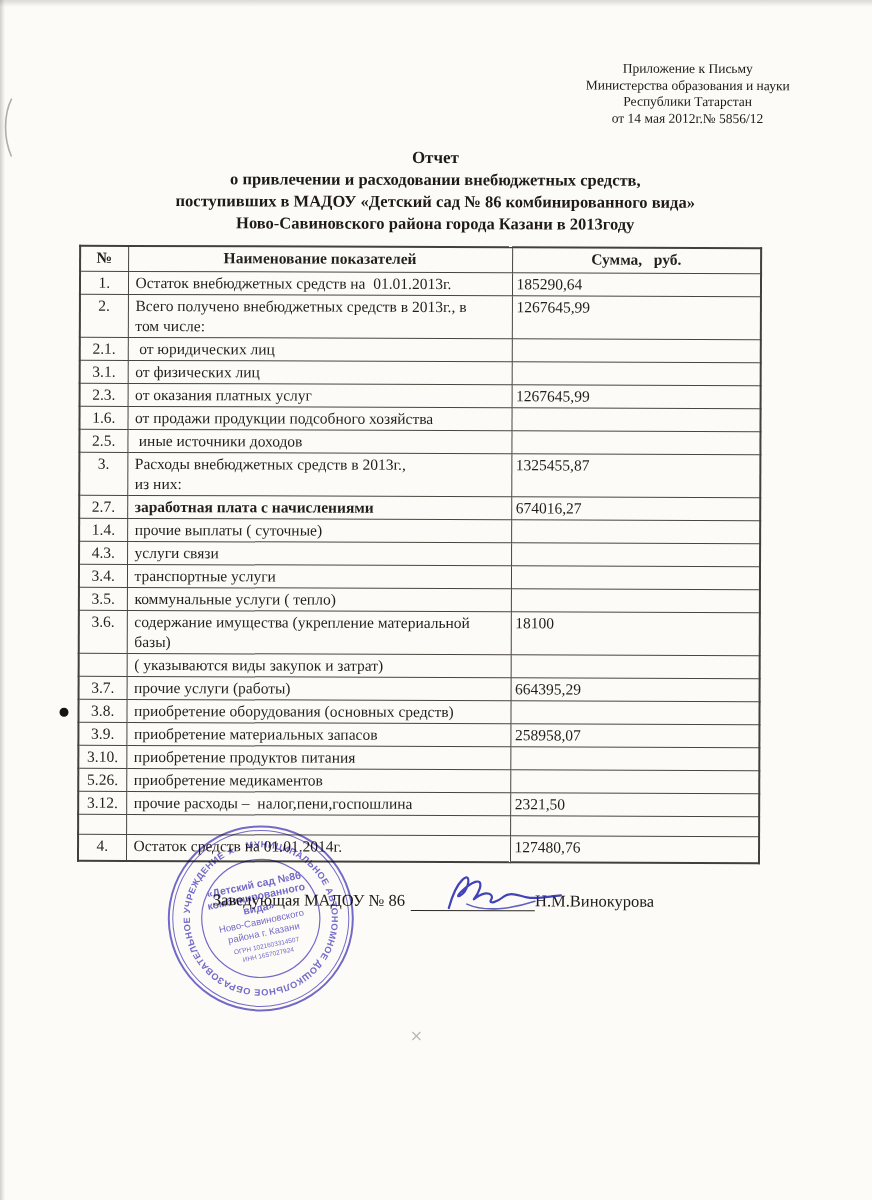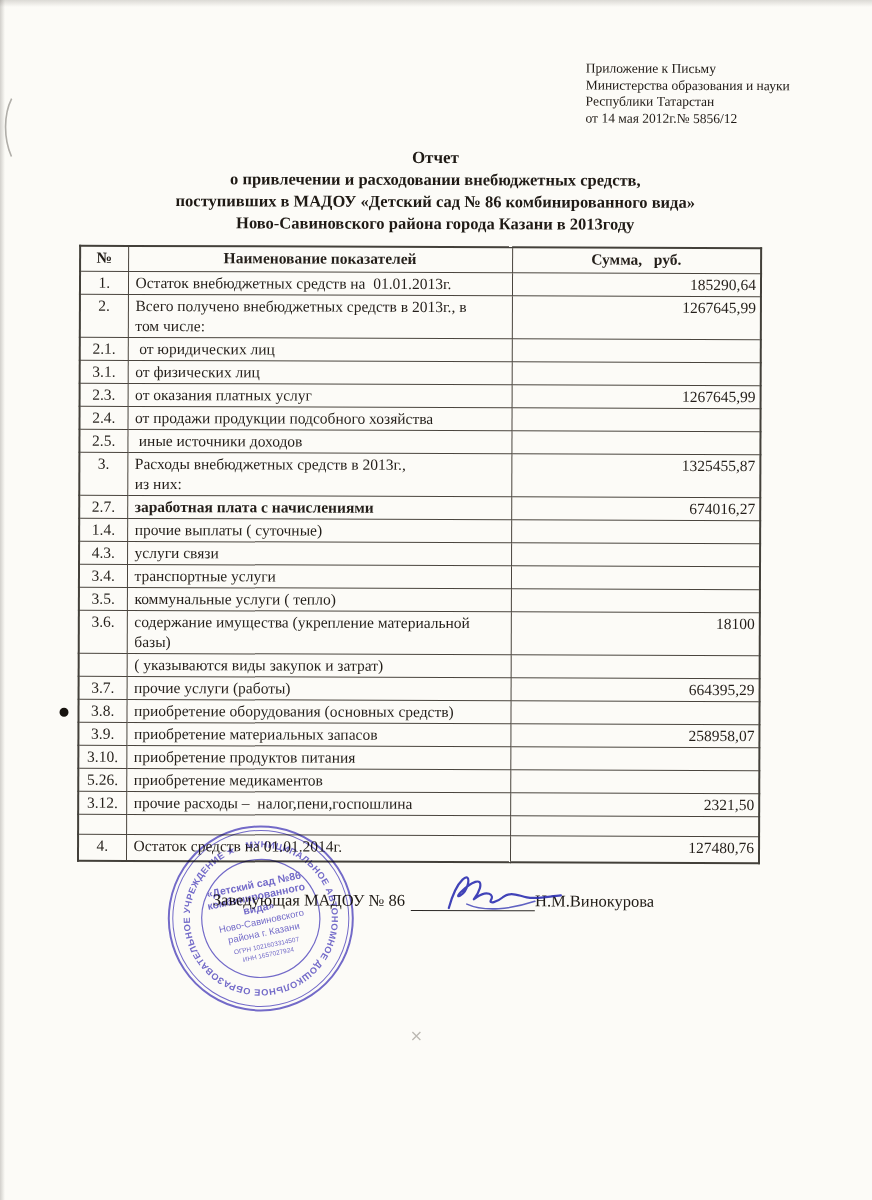--- a/index.html
+++ b/index.html
@@ -10,21 +10,21 @@
     color:#241f1a;
   }
   .edge-top{position:absolute;top:0;left:0;right:0;height:7px;
     background:linear-gradient(180deg, rgba(90,85,78,.20), rgba(90,85,78,0));z-index:5;}
   .edge-left{position:absolute;top:0;left:0;bottom:0;width:5px;
     background:linear-gradient(90deg, rgba(60,55,50,.22), rgba(60,55,50,0));z-index:5;}
 
   .content{position:absolute;inset:0;transform:rotate(0.2deg);transform-origin:50% 0;}
 
   
-  .ref-block{position:absolute;top:60px;right:82px;text-align:left;
+  .ref-block{position:absolute;top:60px;right:82px;text-align:center;
     font-size:13.5px;line-height:16.5px;color:#1f1a15;}
 
   
   .title-block{position:absolute;top:146px;left:0;width:100%;text-align:center;
     font-weight:bold;color:#1f1a15;}
   .title-line-main{font-size:17px;line-height:23px;}
   .title-line{font-size:16.5px;line-height:22px;}
 
   
   table.report-table{
@@ -35,21 +35,21 @@
   .report-table col.col-num{width:48px;}
   .report-table col.col-name{width:384px;}
   .report-table col.col-sum{width:249px;}
   .report-table th,.report-table td{
     border:1px solid #4a453e;vertical-align:top;padding:1px 4px;line-height:20px;
   }
   .report-table th{font-weight:bold;text-align:center;height:22px;white-space:pre;}
   .report-table tr{height:22px;}
   td.c-num{text-align:center;}
   td.c-name{text-align:left;white-space:pre-wrap;padding-left:7px;}
-  td.c-sum{text-align:right;}
+  td.c-sum{text-align:left;}
   td.c-name.bold{font-weight:bold;}
 
   
   .signature-row{position:absolute;top:891px;left:216px;font-size:16.5px;color:#1f1a15;z-index:2;}
   .sig-line{display:inline-block;width:124px;height:17px;margin-left:6px;
     border-bottom:1.5px solid #2a2724;vertical-align:bottom;}
 
   .signature-ink{position:absolute;left:440px;top:866px;z-index:3;}
 
   
@@ -122,21 +122,21 @@
     <td class="c-num">3.1.</td>
     <td class="c-name">от физических лиц</td>
     <td class="c-sum"></td>
   </tr>
         <tr>
     <td class="c-num">2.3.</td>
     <td class="c-name">от оказания платных услуг</td>
     <td class="c-sum">1267645,99</td>
   </tr>
         <tr>
-    <td class="c-num">2.4.</td>
+    <td class="c-num">1.6.</td>
     <td class="c-name">от продажи продукции подсобного хозяйства</td>
     <td class="c-sum"></td>
   </tr>
         <tr>
     <td class="c-num">2.5.</td>
     <td class="c-name"> иные источники доходов</td>
     <td class="c-sum"></td>
   </tr>
         <tr>
     <td class="c-num">3.</td>

